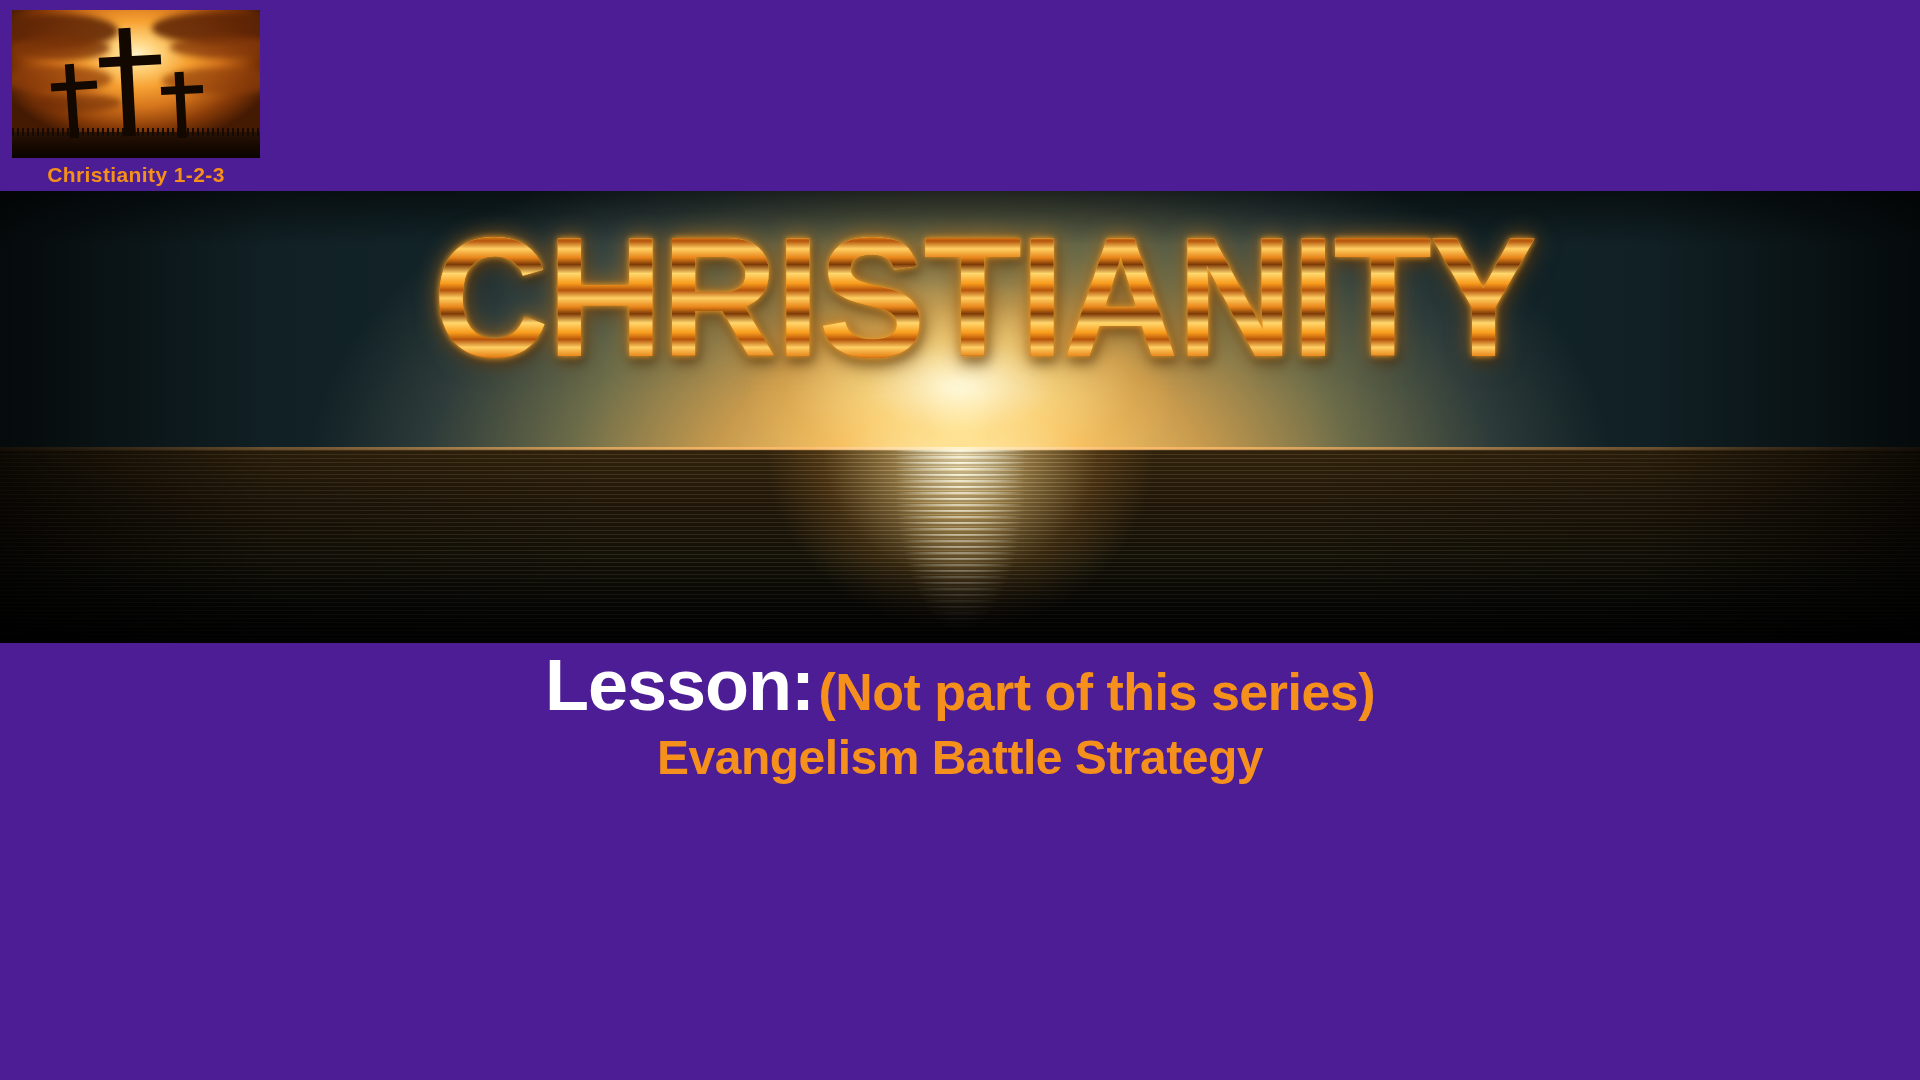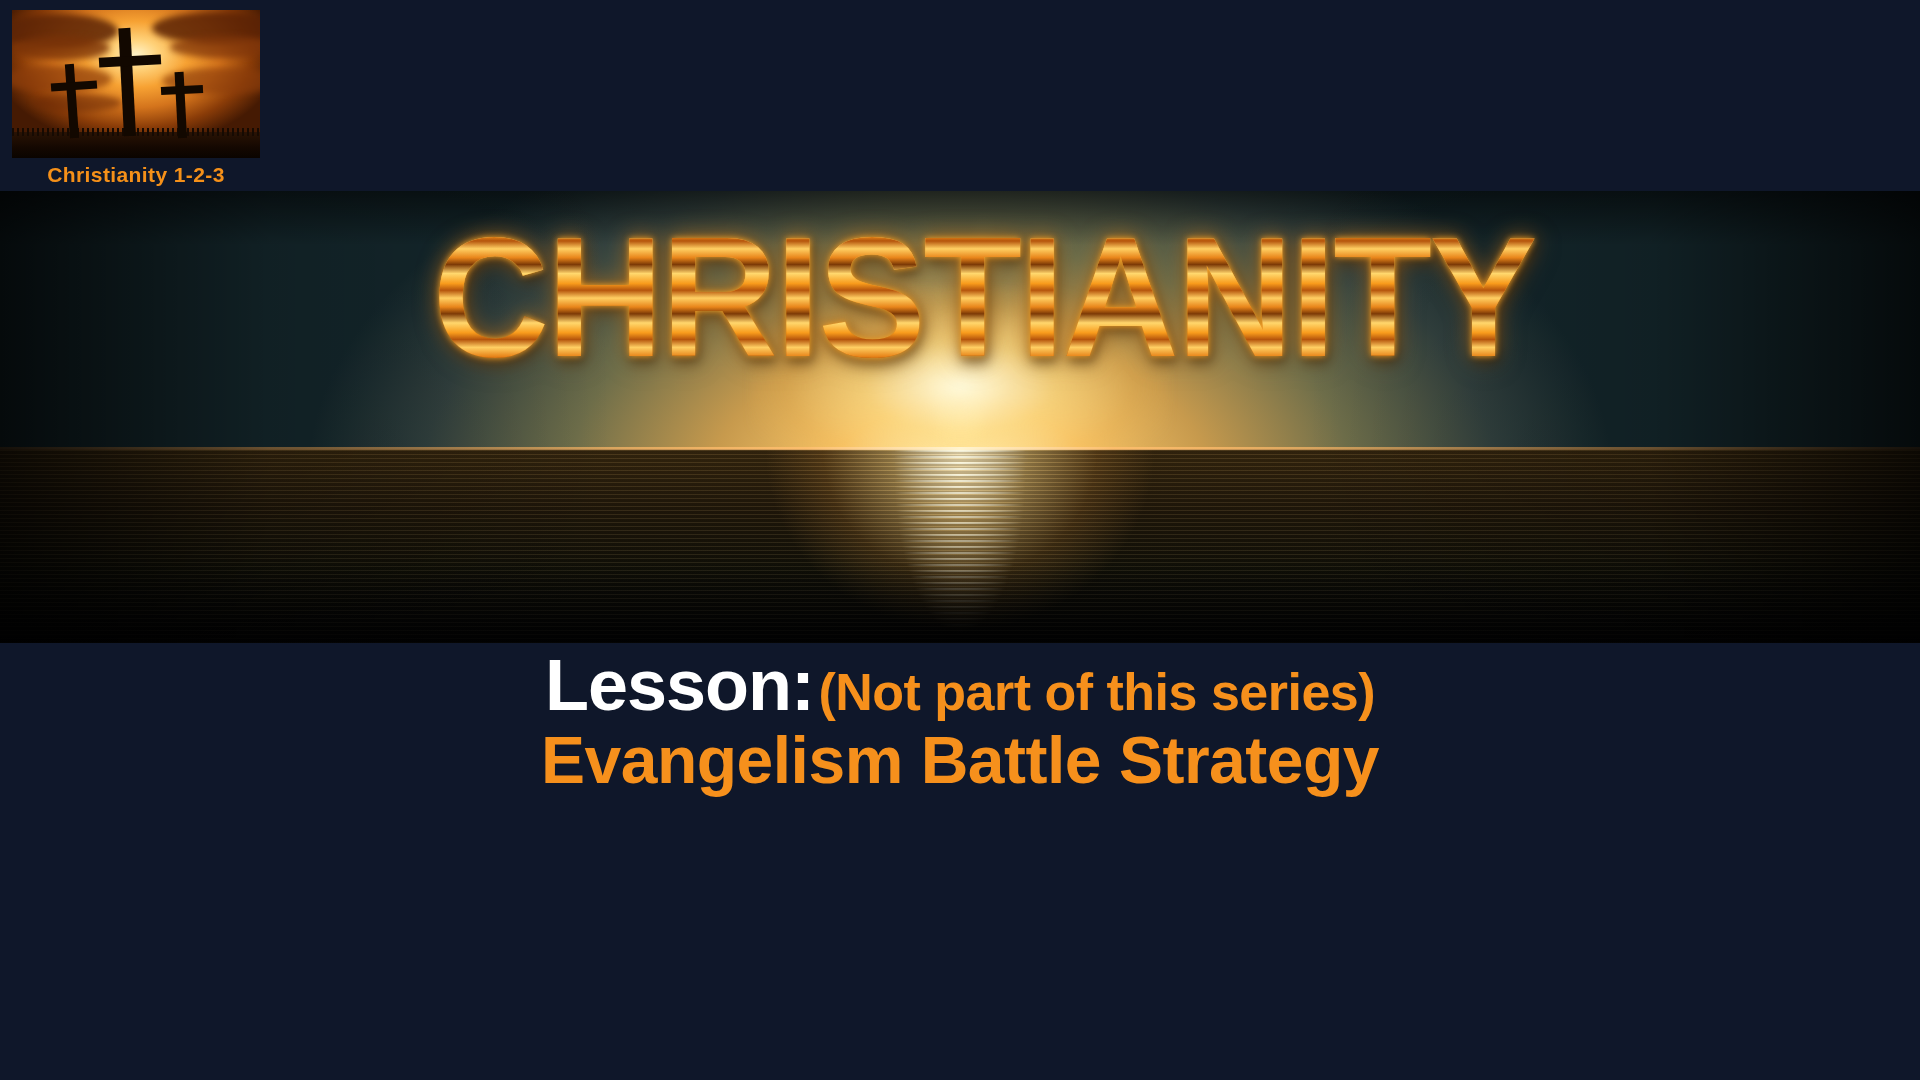--- a/index.html
+++ b/index.html
@@ -1,21 +1,21 @@
 <!DOCTYPE html>
 <html><head>
 <meta charset="utf-8">
 <style>
   * { margin:0; padding:0; box-sizing:border-box; }
   html,body {
     width:1920px; height:1080px;
     background:#000; overflow:hidden;
     font-family:"Liberation Sans", sans-serif;
   }
-  #slide { position:relative; width:1920px; height:1080px; background:#0f172a; }
+  #slide { position:relative; width:1920px; height:1080px; background:#4c1d95; }
 
   
   #logo-block { position:absolute; left:12px; top:10px; width:248px; }
   #logo-thumb {
     position:relative; width:248px; height:148px; overflow:hidden;
     background:#1a0a02;
   }
   
   #thumb-sky {
     position:absolute; inset:0;
@@ -161,21 +161,22 @@
     text-align:center;
   }
   #lesson-line1 { white-space:nowrap; line-height:1.05; }
   #lesson-label {
     font-size:72px; font-weight:bold; color:#ffffff; letter-spacing:-1px;
   }
   #lesson-note {
     font-size:52px; font-weight:bold; color:#f6901c; letter-spacing:-.5px;text-align:right;
   }
   #lesson-line2 {
-    font-size:66px; font-weight:bold; color:#f6901c;
+    margin-top:8px;
+    font-size:48px; font-weight:bold; color:#f6901c;
     letter-spacing:-.5px; white-space:nowrap; line-height:1.1;
   }
 </style>
 </head>
 <body>
 
 <div id="slide">
 
   <div id="logo-block">
     <div id="logo-thumb">

